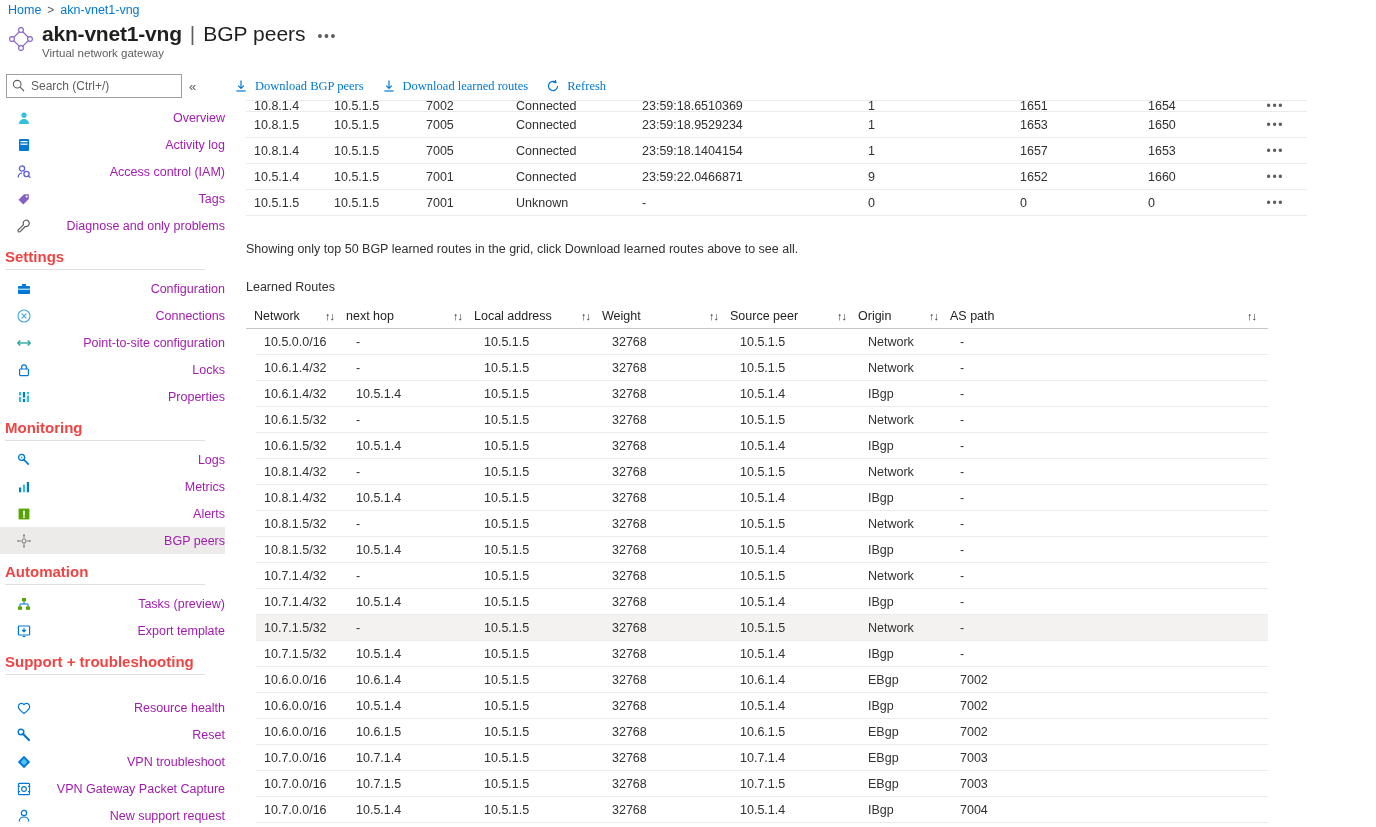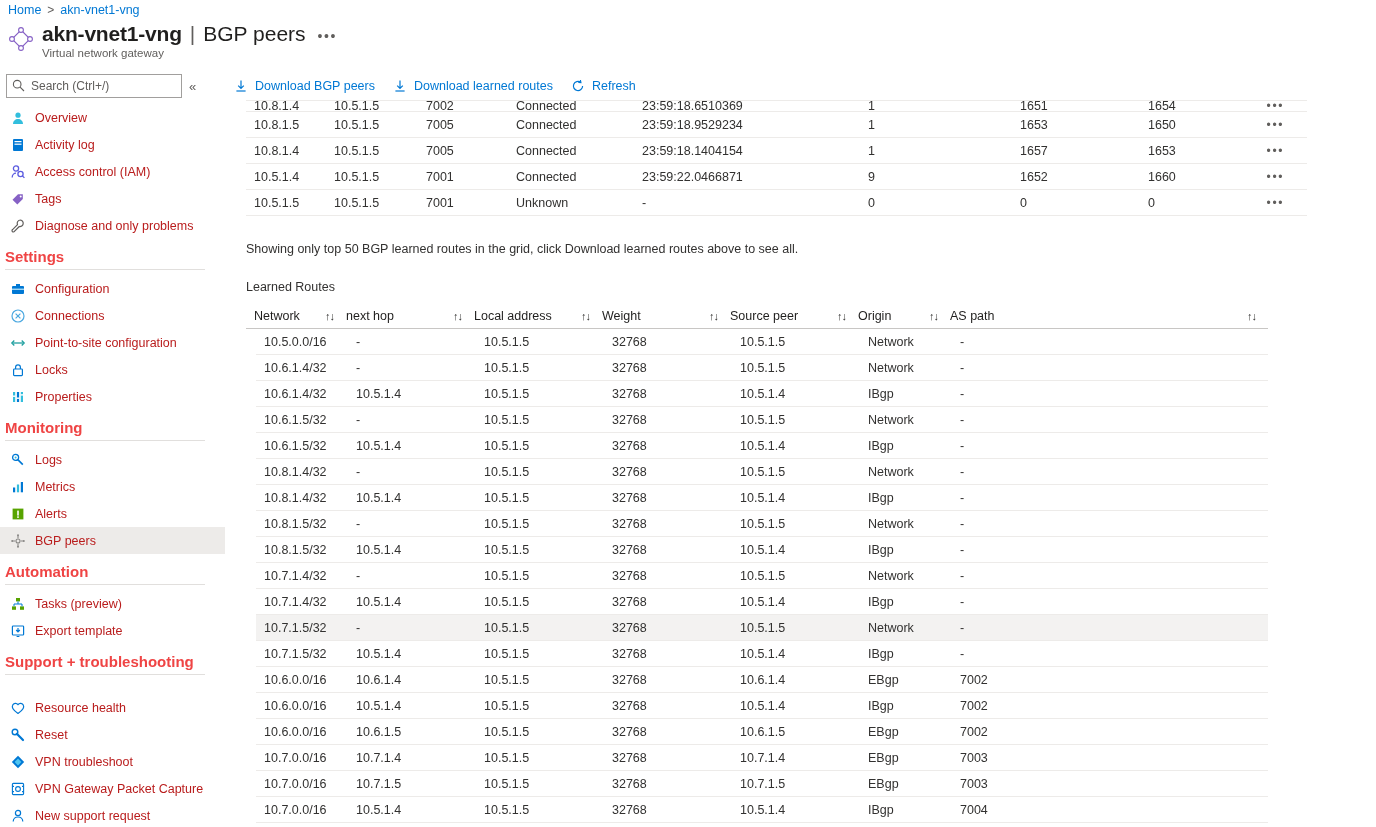--- a/index.html
+++ b/index.html
@@ -55,34 +55,34 @@
     color: #605e5c;
   }
   .collapse-btn {
     margin-left: 7px; color: #605e5c; font-size: 13px; cursor: pointer;
     user-select: none; line-height: 1;
   }
 
   .nav-list { margin-top: 6px; }
   .nav-item {
     height: 27px; display: flex; align-items: center; gap: 9px;
-    padding-left: 10px; font-size: 12.5px; color: #b91c1c; cursor: pointer;
+    padding-left: 16px; font-size: 12.5px; color: #a21caf; cursor: pointer; justify-content: space-between;
   }
   .nav-item.selected { background: #edebe9; }
   .nav-ico { width: 16px; height: 16px; flex: 0 0 16px; display: block; }
   .nav-group {
     margin-top: 9px; padding-left: 5px; padding-right: 12px;
   }
   .nav-group-label { font-size: 15px; color: #ef4444; font-weight: bold; padding-bottom: 4px; }
   .nav-group-rule { border-bottom: 1px solid #e1dfdd; margin-right: 8px; }
 
   
   .cmdbar {
     position: absolute; left: 234px; top: 72px; height: 28px;
-    display: flex; align-items: flex-start; gap: 18px;
+    display: flex; align-items: flex-start; gap: 18px; font-family: Liberation Serif, serif;
   }
   .cmd-btn {
     display: flex; align-items: center; gap: 7px;
     font-size: 12.5px; color: #0078d4; cursor: pointer; height: 28px;
   }
   .cmd-ico { width: 14px; height: 14px; flex: 0 0 14px; }
 
   
   .content { position: absolute; left: 246px; top: 100px; width: 1142px; }
 

